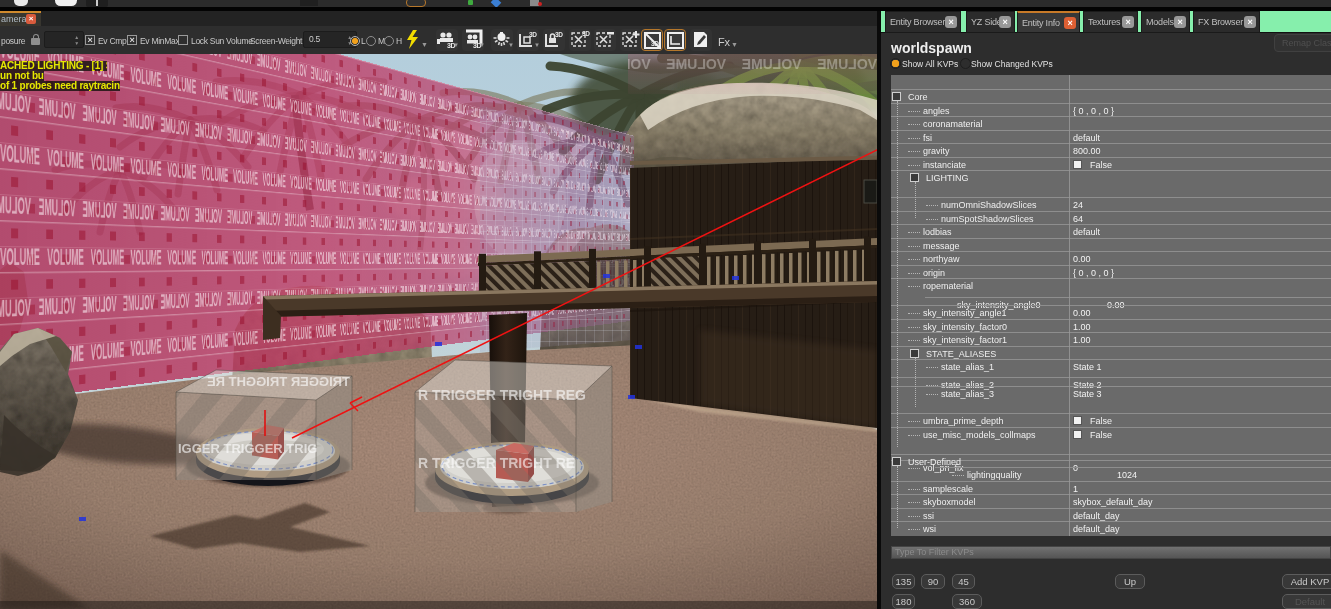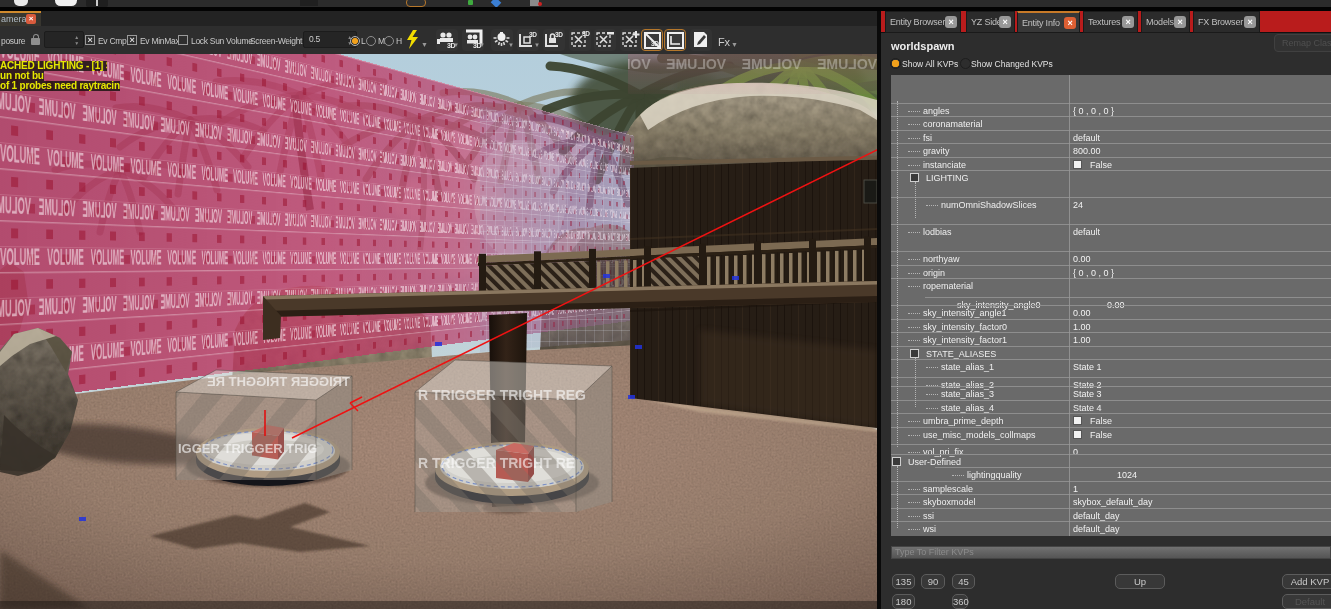--- a/index.html
+++ b/index.html
@@ -16,26 +16,26 @@
   .spin{position:absolute;top:5px;height:17px;background:#252525;border:1px solid #1c1c1c;border-radius:2px;color:#ccc;line-height:15px;padding-left:5px;font-size:10px;}
   .spinarr{position:absolute;right:2px;top:3px;width:9px;height:12px;color:#888;font-size:5px;line-height:5.5px;text-align:center;}
   .radio{position:absolute;top:10px;width:10px;height:10px;border:1px solid #8f8f8f;border-radius:50%;}
   .radio.on{border-color:#b5b5b5;background:radial-gradient(circle at 50% 50%, #f0a01c 0 2.8px, #2e2e2e 3.2px);}
   .tbtn{position:absolute;top:3px;width:22px;height:22px;background:#333;border-radius:4px;color:#e8e8e8;}
   .tbtn.sel{border:1px solid #b5772b;background:#3a3a3a;}
   .tbtn svg{position:absolute;left:0;top:0;}
   #viewport{position:absolute;left:0;top:54px;width:877px;height:555px;background:#b2cbd9;overflow:hidden;}
   #vsep{position:absolute;left:877px;top:11px;width:4px;height:598px;background:#0a0a0a;}
   #rpanel{position:absolute;left:881px;top:11px;width:450px;height:598px;background:#2d2d2d;overflow:hidden;}
-  #rtabs{position:absolute;left:0;top:0;width:450px;height:22px;background:#b91c1c;border-bottom:1px solid #111;}
+  #rtabs{position:absolute;left:0;top:0;width:450px;height:22px;background:#86efac;border-bottom:1px solid #111;}
   .rtab{position:absolute;top:0px;height:22px;background:#2b2b2b;border:1px solid #1a1a1a;color:#c0c0c0;font-size:9px;letter-spacing:-0.2px;line-height:20px;padding:0 4px;white-space:nowrap;overflow:hidden;}
   .rtab.act{background:#383838;border-top:2px solid #c87a28;}
   .rtabx{position:absolute;right:3px;top:4px;width:12px;height:12px;background:#989898;border-radius:3px;color:#fff;font-size:9px;font-weight:bold;line-height:12px;text-align:center;}
   .rtab.act .rtabx{background:#dd5f33;}
-  #wsname{position:absolute;left:10px;top:29px;color:#eee;font-size:11px;font-weight:bold;}
+  #wsname{position:absolute;left:10px;top:29px;color:#eee;font-size:14px;font-weight:bold;}
   #remapbtn{position:absolute;left:393px;top:23px;width:70px;height:18px;background:#323232;border:1px solid #404040;border-radius:4px;color:#4f4f4f;font-size:9px;line-height:16px;padding-left:7px;white-space:nowrap;overflow:hidden;}
   .prad{position:absolute;width:11px;height:11px;border-radius:50%;border:1px solid #1e1e1e;background:#2d2d2d;}
   .prad.on{background:radial-gradient(circle at 50% 50%, #f0a01c 0 3.5px, #2d2d2d 4px);}
   .pradlab{position:absolute;color:#e2e2e2;font-size:8.5px;padding-top:2px;}
   #kvtable{position:absolute;left:10px;top:64px;width:440px;height:461px;background:#6a6a6a;overflow:hidden;}
   .hdr{position:absolute;left:0;top:0;width:440px;height:14px;background:linear-gradient(#646464,#4e4e4e);border-bottom:1px solid #3e3e3e;}
   .hdr span{position:absolute;top:2px;color:#f5f5f5;font-size:9px;font-weight:bold;}
   .row{position:absolute;left:0;width:440px;height:13.5px;border-top:1px solid #8e8e8e;}
   .rname{position:absolute;top:2px;color:#efefef;font-size:9px;white-space:nowrap;}
   .rval{position:absolute;left:182px;top:2px;color:#f2f2f2;font-size:9px;white-space:nowrap;}
@@ -546,20 +546,24 @@
         <div class="rtab" style="left:260px;width:49px;padding-right:17px;">Models<span class="rtabx">×</span></div>
         <div class="rtab" style="left:312px;width:67px;padding-right:17px;">FX Browser<span class="rtabx">×</span></div>
       </div>
     <div id="wsname">worldspawn</div>
     <div id="remapbtn">Remap Class...</div>
     <div class="prad on" style="left:9px;top:47px;"></div>
     <div class="pradlab" style="left:21px;top:46px;">Show All KVPs</div>
     <div class="prad" style="left:79px;top:47px;"></div>
     <div class="pradlab" style="left:90px;top:46px;">Show Changed KVPs</div>
     <div id="kvtable">
+<div class="row" style="top:14px;">
+          <div class="grpbox" style="left:1px;"></div>
+          <span class="rname" style="left:17px;">Core</span>
+        </div>
 <div class="row" style="top:27.5px;">
           <div class="hdash" style="left:17px;width:12px;"></div>
           <span class="rname" style="left:32px;">angles</span>
           <span class="rval">{ 0 , 0 , 0 }</span>
         </div>
 <div class="row" style="top:41px;">
           <div class="hdash" style="left:17px;width:12px;"></div>
           <span class="rname" style="left:32px;">coronamaterial</span>
         </div>
 <div class="row" style="top:54.5px;">
@@ -580,24 +584,33 @@
         </div>
 <div class="row" style="top:95px;">
           <div class="grpbox" style="left:19px;"></div>
           <span class="rname" style="left:35px;">LIGHTING</span>
         </div>
 <div class="row" style="top:122px;">
           <div class="hdash" style="left:35px;width:12px;"></div>
           <span class="rname" style="left:50px;">numOmniShadowSlices</span>
           <span class="rval">24</span>
         </div>
+<div class="row" style="top:135.5px;">
+          <div class="hdash" style="left:35px;width:12px;"></div>
+          <span class="rname" style="left:50px;">numSpotShadowSlices</span>
+          <span class="rval">64</span>
+        </div>
 <div class="row" style="top:149px;">
           <div class="hdash" style="left:17px;width:12px;"></div>
           <span class="rname" style="left:32px;">lodbias</span>
           <span class="rval">default</span>
+        </div>
+<div class="row" style="top:162.5px;">
+          <div class="hdash" style="left:17px;width:12px;"></div>
+          <span class="rname" style="left:32px;">message</span>
         </div>
 <div class="row" style="top:176px;">
           <div class="hdash" style="left:17px;width:12px;"></div>
           <span class="rname" style="left:32px;">northyaw</span>
           <span class="rval">0.00</span>
         </div>
 <div class="row" style="top:189.5px;">
           <div class="hdash" style="left:17px;width:12px;"></div>
           <span class="rname" style="left:32px;">origin</span>
           <span class="rval">{ 0 , 0 , 0 }</span>
@@ -638,38 +651,33 @@
 <div class="row" style="top:302px;">
           <div class="hdash" style="left:35px;width:12px;"></div>
           <span class="rname" style="left:50px;">state_alias_2</span>
           <span class="rval">State 2</span>
         </div>
 <div class="row" style="top:311px;">
           <div class="hdash" style="left:35px;width:12px;"></div>
           <span class="rname" style="left:50px;">state_alias_3</span>
           <span class="rval">State 3</span>
         </div>
-<div class="row" style="top:324.5px;">
-          <div class="hdash" style="left:35px;width:12px;"></div>
-          <span class="rname" style="left:50px;">state_alias_4</span>
-          <span class="rval">State 4</span>
-        </div>
 <div class="row" style="top:338px;">
           <div class="hdash" style="left:17px;width:12px;"></div>
           <span class="rname" style="left:32px;">umbra_prime_depth</span>
           <div class="vcb"></div>
           <span class="rval" style="left:199px;">False</span>
         </div>
 <div class="row" style="top:351.5px;">
           <div class="hdash" style="left:17px;width:12px;"></div>
           <span class="rname" style="left:32px;">use_misc_models_collmaps</span>
           <div class="vcb"></div>
           <span class="rval" style="left:199px;">False</span>
         </div>
-<div class="row" style="top:369px;text-align:right;">
+<div class="row" style="top:385px;text-align:right;">
           <div class="hdash" style="left:17px;width:12px;"></div>
           <span class="rname" style="left:32px;">vol_pri_fix</span>
           <span class="rval">0</span>
         </div>
 <div class="row" style="top:378.5px;">
           <div class="grpbox" style="left:1px;"></div>
           <span class="rname" style="left:17px;">User-Defined</span>
         </div>
 <div class="row" style="top:392px;margin-left:44px;">
           <div class="hdash" style="left:17px;width:12px;"></div>
@@ -699,19 +707,19 @@
 <div class="vline" style="left:6px;top:26px;height:346px;"></div>
 <div class="vline" style="left:24px;top:107px;height:35.5px;"></div>
 <div class="vline" style="left:24px;top:282.5px;height:49px;"></div>
 <div class="vline" style="left:6px;top:390.5px;height:62.5px;"></div>
 <div class="coldiv"></div>
       </div>
     <div id="filter">Type To Filter KVPs</div>
     <div class="pbtn" style="left:11px;top:563px;width:23px;">135</div>
       <div class="pbtn" style="left:40px;top:563px;width:24px;">90</div>
       <div class="pbtn" style="left:71px;top:563px;width:23px;">45</div>
-      <div class="pbtn" style="left:234px;top:563px;width:50px;">Up</div>
+      <div class="pbtn" style="left:234px;top:563px;width:30px;">Up</div>
       <div class="pbtn" style="left:401px;top:563px;width:56px;">Add KVP</div>
       <div class="pbtn" style="left:11px;top:583px;width:23px;">180</div>
-      <div class="pbtn" style="left:71px;top:583px;width:16px;">360</div>
+      <div class="pbtn" style="left:71px;top:583px;width:30px;">360</div>
       <div class="pbtn" style="left:401px;top:583px;width:56px;color:#555;">Default KVP...</div>
   </div>
 </div>
 
 </body></html>

